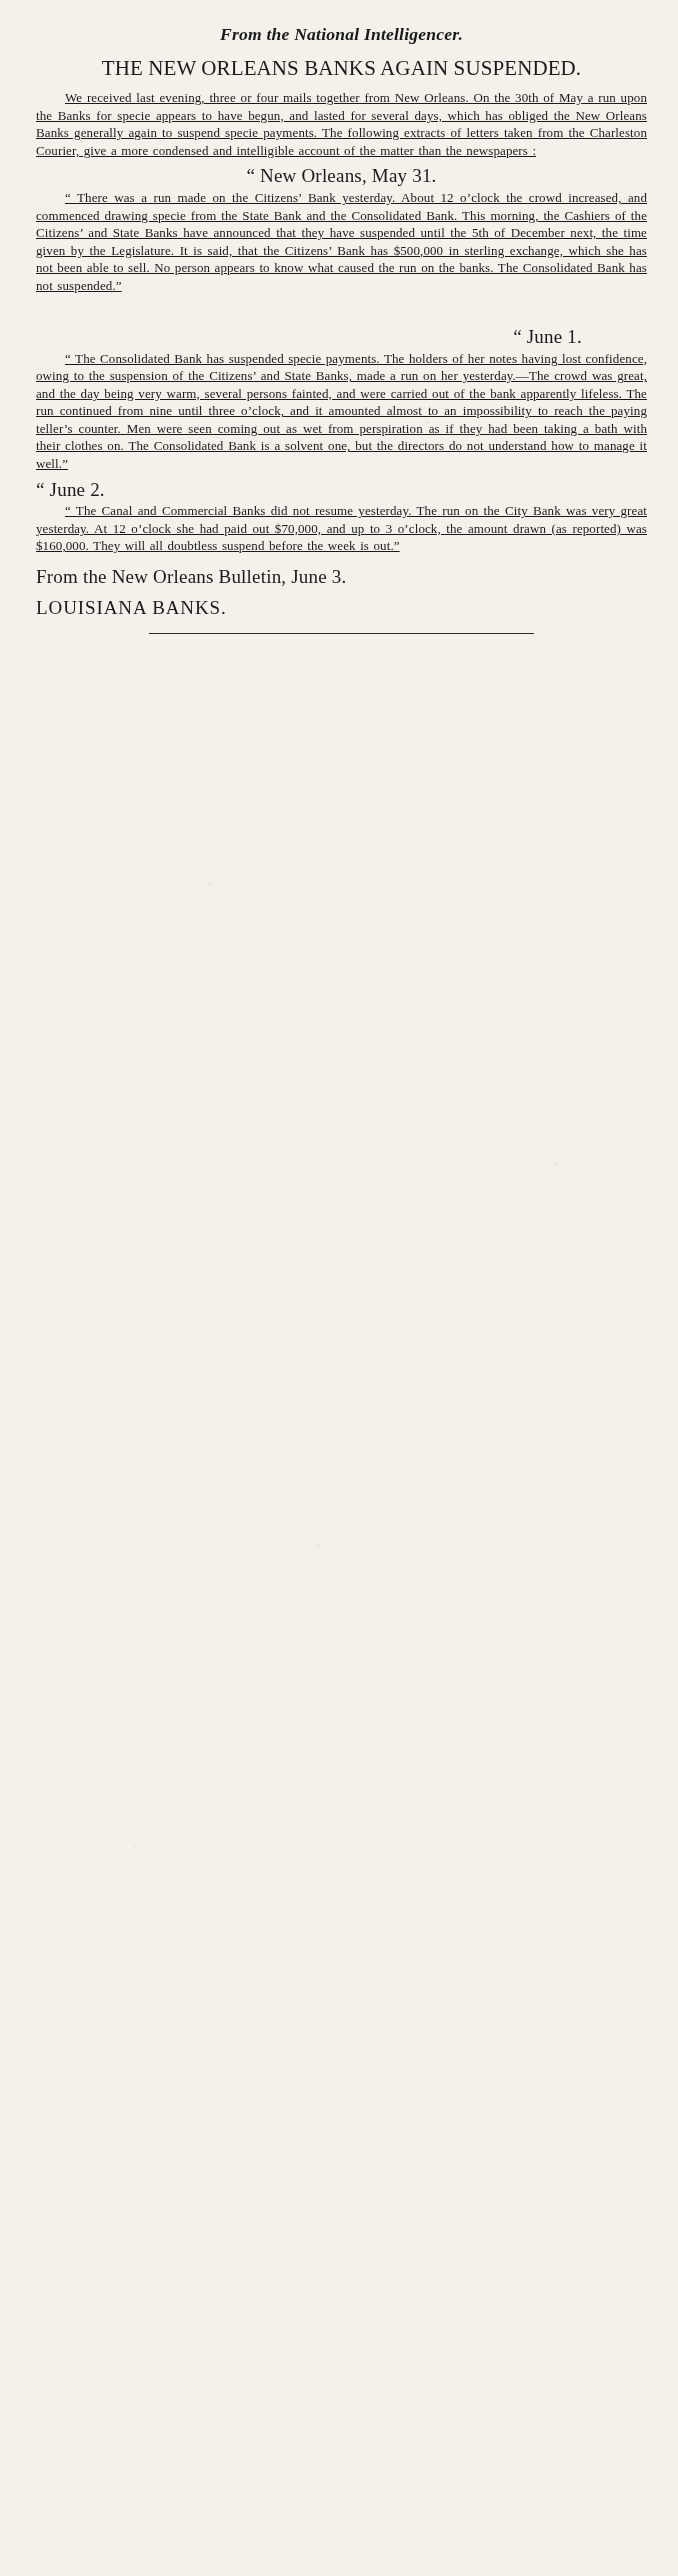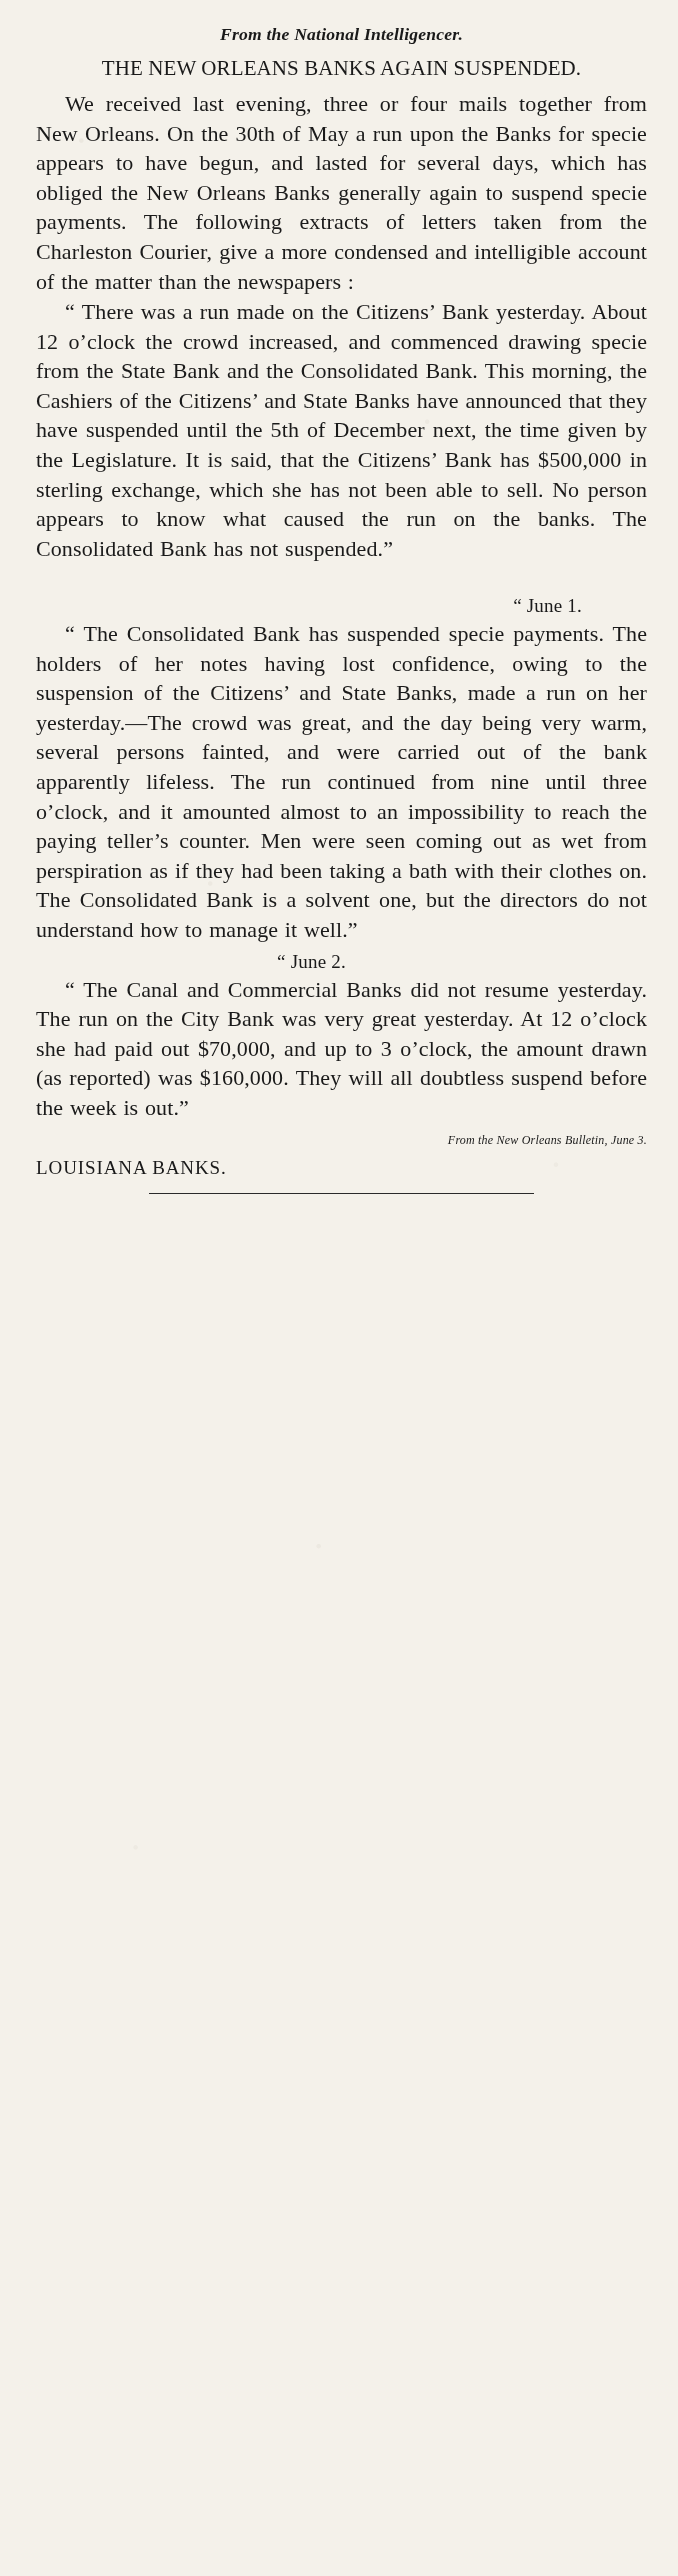--- a/index.html
+++ b/index.html
@@ -61,46 +61,46 @@
   .subhead {
     text-align: left;
     font-size: 19px;
     line-height: 1.15;
     margin: 9px 0 5.4px 0;
     letter-spacing: 0.9px;
     text-transform: uppercase;
   }
   p.body {
     margin: 0 0 0.9px 0;
-    font-size: 22px;
+    font-size: 13px;
     line-height: 1.345;
     text-align: justify;
     text-indent: 29px;
     word-spacing: 1.1px;
     letter-spacing: 0.1px;
+    text-decoration: underline;
   }
   .dateline {
     text-align: center;
     font-size: 19px;
     margin: 6.3px 0 1.8px 0;
     letter-spacing: 0.2px;
   }
   .dateline.right {
     text-align: right;
     padding-right: 65px;
     margin-top: 32px;
   }
   .dateline.right2 {
-    text-align: center;
+    text-align: left;
     padding-right: 60px;
   }
   .srcnote {
-    text-align: right;
-    font-style: italic;
-    font-size: 12px;
+    text-align: left;
+    font-size: 19px;
     margin: 10.8px 0 2.7px 0;
     letter-spacing: 0.2px;
   }
   .rule-bottom {
     margin: 14.4px auto 0 auto;
     width: 63%;
     border: 0;
     border-top: 1.8px solid #2a2a2a;
   }
 </style>
@@ -109,20 +109,21 @@
 
 <div class="page">
   <div class="col">
 
     <div class="src-line">From the National Intelligencer.</div>
 
     <div class="headline">THE NEW ORLEANS BANKS AGAIN SUSPENDED.</div>
 
     <p class="body">We received last evening, three or four mails together from New Orleans. On the 30th of May a run upon the Banks for specie appears to have begun, and lasted for several days, which has obliged the New Orleans Banks generally again to suspend specie payments. The following extracts of letters taken from the Charleston Courier, give a more condensed and intelligible account of the matter than the newspapers :</p>
 
+    <div class="dateline">“ New Orleans, May 31.</div>
 
     <p class="body">“ There was a run made on the Citizens’ Bank yesterday. About 12 o’clock the crowd increased, and commenced drawing specie from the State Bank and the Consolidated Bank. This morning, the Cashiers of the Citizens’ and State Banks have announced that they have suspended until the 5th of December next, the time given by the Legislature. It is said, that the Citizens’ Bank has $500,000 in sterling exchange, which she has not been able to sell. No person appears to know what caused the run on the banks. The Consolidated Bank has not suspended.”</p>
 
     <div class="dateline right">“ June 1.</div>
 
     <p class="body">“ The Consolidated Bank has suspended specie payments. The holders of her notes having lost confidence, owing to the suspension of the Citizens’ and State Banks, made a run on her yesterday.—The crowd was great, and the day being very warm, several persons fainted, and were carried out of the bank apparently lifeless. The run continued from nine until three o’clock, and it amounted almost to an impossibility to reach the paying teller’s counter. Men were seen coming out as wet from perspiration as if they had been taking a bath with their clothes on. The Consolidated Bank is a solvent one, but the directors do not understand how to manage it well.”</p>
 
     <div class="dateline right2">“ June 2.</div>
 
     <p class="body">“ The Canal and Commercial Banks did not resume yesterday. The run on the City Bank was very great yesterday. At 12 o’clock she had paid out $70,000, and up to 3 o’clock, the amount drawn (as reported) was $160,000. They will all doubtless suspend before the week is out.”</p>

